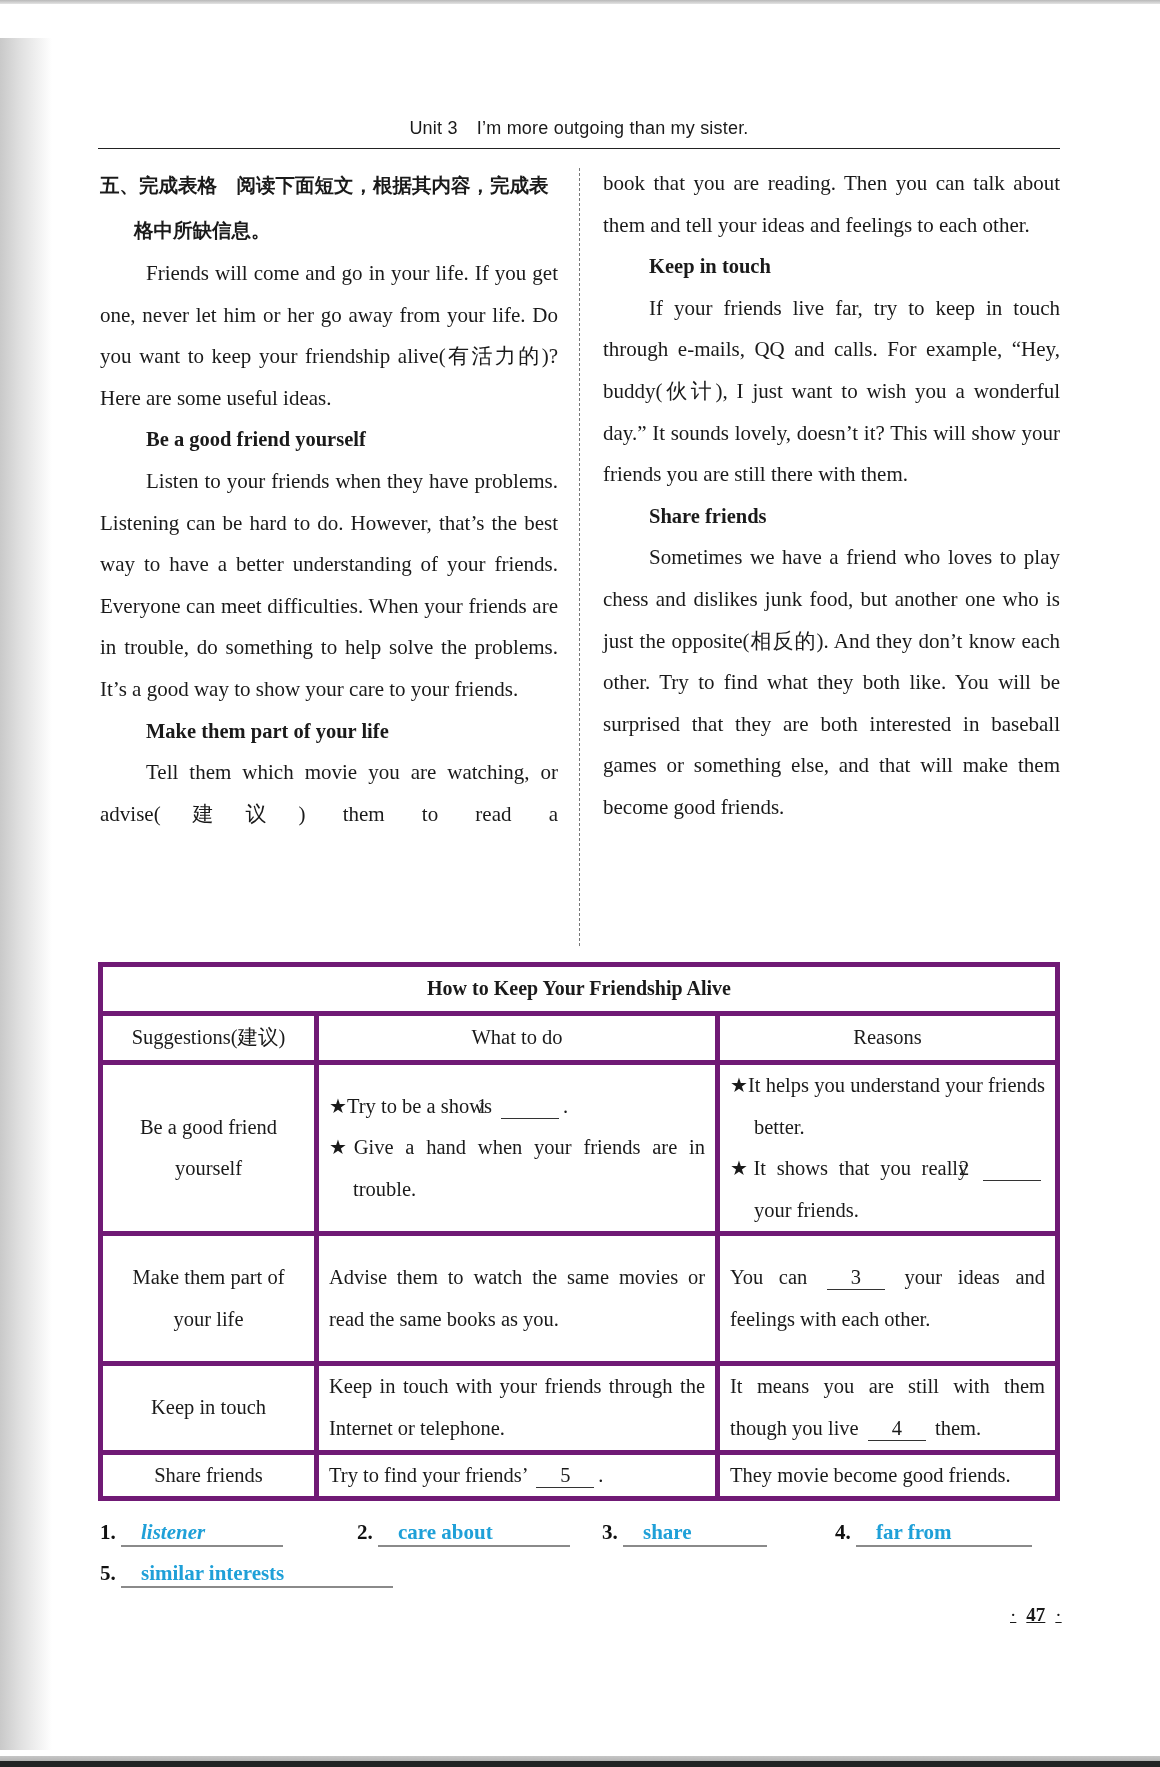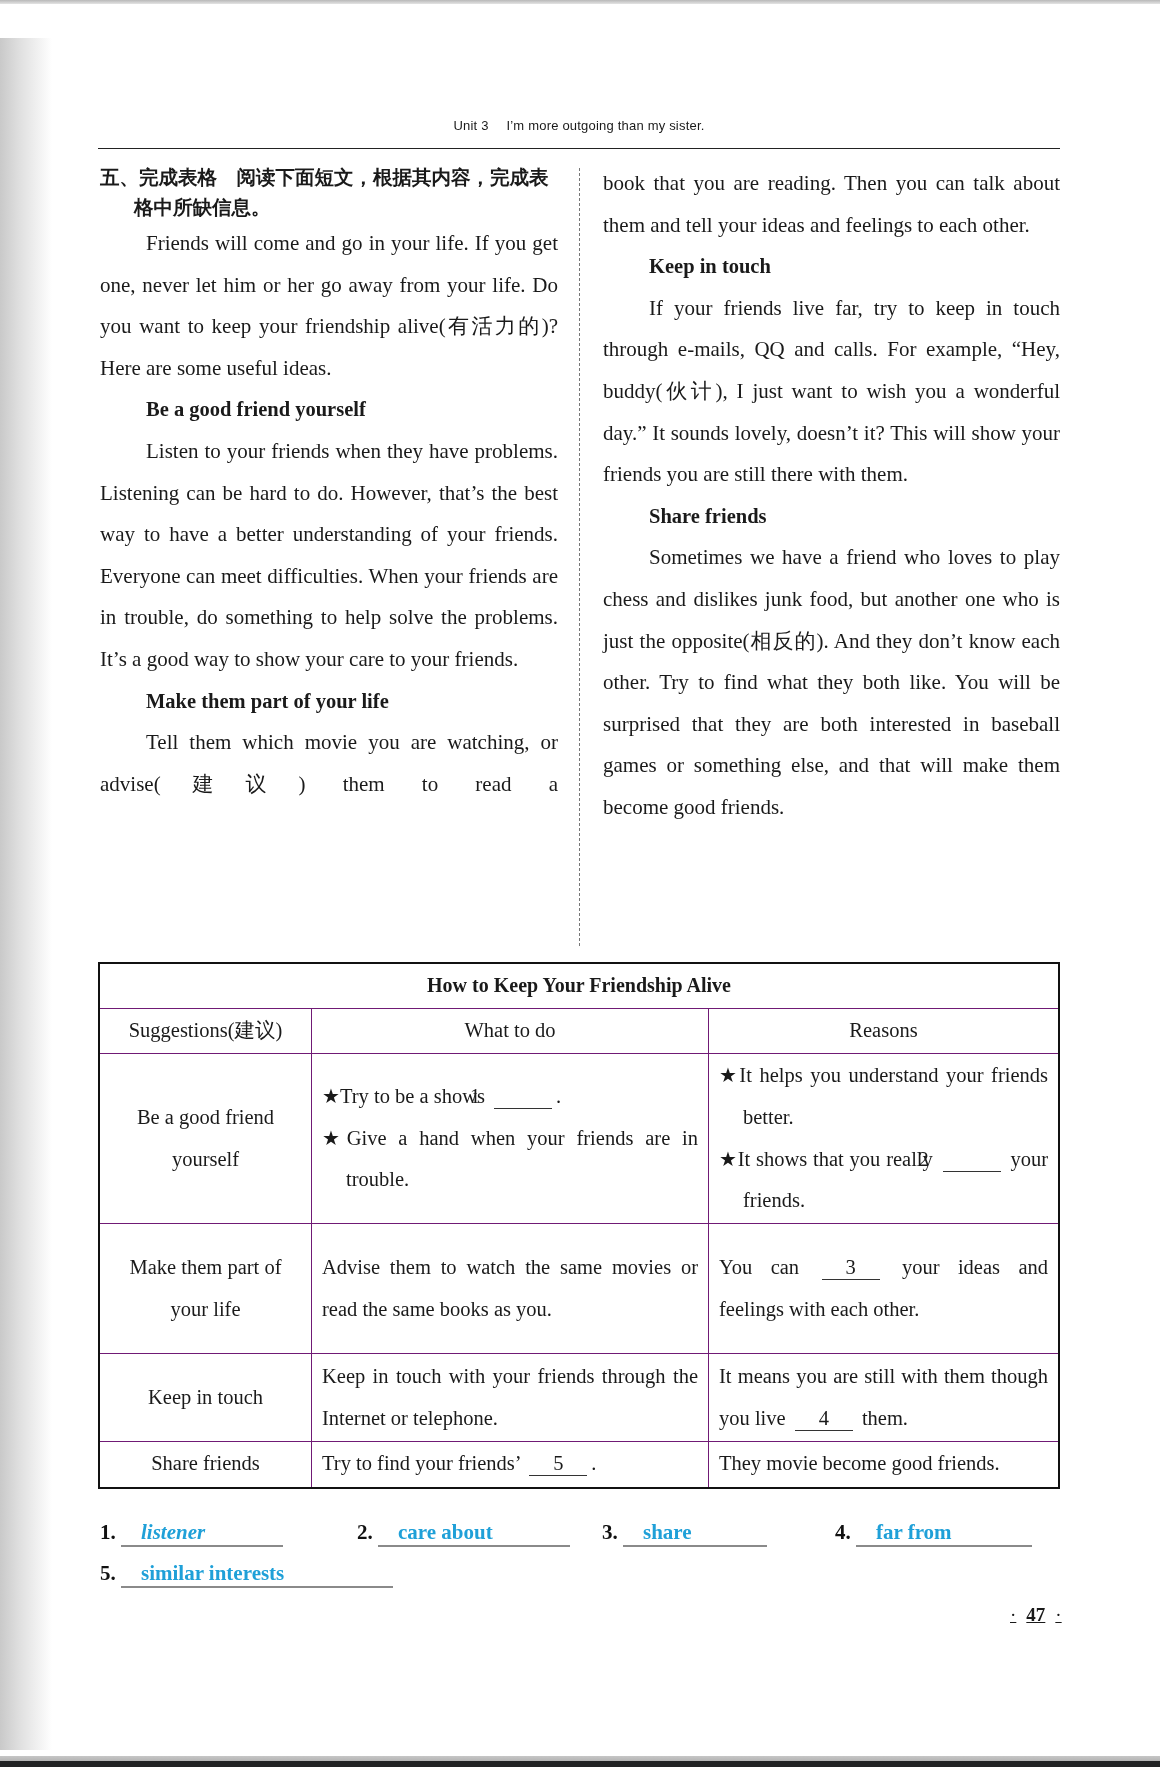--- a/index.html
+++ b/index.html
@@ -23,21 +23,21 @@
   }
   .bottom-bar-dark {
     position: absolute; left: 0; top: 1761px; width: 1160px; height: 6px;
     background: #222324;
   }
   .page { position: absolute; left: 0; top: 0; width: 1160px; height: 1767px; }
 
   .running-head {
     position: absolute; left: 98px; top: 118px; width: 962px;
     text-align: center; font-family: "Liberation Sans", "DejaVu Sans", sans-serif;
-    font-size: 13px; letter-spacing: 0.2px;
+    font-size: 18px; letter-spacing: 0.2px;
   }
   .running-head .unit { margin-right: 14px; }
   .head-rule {
     position: absolute; left: 98px; top: 148px; width: 962px; height: 0;
     border-top: 1.5px solid #222;
   }
 
   .col {
     position: absolute; top: 163px; width: 458px;
     font-size: 21px; line-height: 41.6px;
@@ -45,29 +45,29 @@
   .col.left { left: 100px; }
   .col.right { left: 603px; width: 457px; }
   .col-divider {
     position: absolute; left: 579px; top: 168px; height: 778px; width: 0;
     border-left: 1.5px dashed #777;
   }
   .p { margin: 0; text-align: justify; text-align-last: left; }
   .indent { text-indent: 46px; }
   .task-title {
     margin: 0; font-family: "DejaVu Sans", sans-serif; font-weight: bold;
-    font-size: 19.5px; line-height: 30px; padding-left: 34px; text-indent: -34px;
+    font-size: 19.5px; line-height: 45px; padding-left: 34px; text-indent: -34px;
   }
   .subhead { margin: 0; font-weight: bold; padding-left: 46px; font-size: 20.5px; }
 
   table.fr {
     position: absolute; left: 98px; top: 962px; width: 962px;
     border-collapse: collapse; font-size: 20.5px; line-height: 41.6px;
   }
-  table.fr td, table.fr th { border: 1px solid #701a75; padding: 0 10px; vertical-align: middle; }
+  table.fr td, table.fr th { border: 5px solid #701a75; padding: 0 10px; vertical-align: middle; }
   table.fr { border: 2px solid #111; }
   table.fr .title-cell { font-weight: bold; text-align: center; height: 44px; font-size: 20px; }
   table.fr .hdr td { height: 44px; }
   table.fr .c1 { width: 191px; text-align: center; }
   table.fr .c2 { width: 376px; text-align: justify; }
   table.fr .c3 { text-align: justify; }
   .star-line { padding-left: 24px; text-indent: -24px; margin: 0; text-align: justify; text-align-last: left; }
   .star { font-family: "DejaVu Sans", sans-serif; font-size: 20px; }
   .blank {
     display: inline-block; min-width: 58px; text-align: center;

